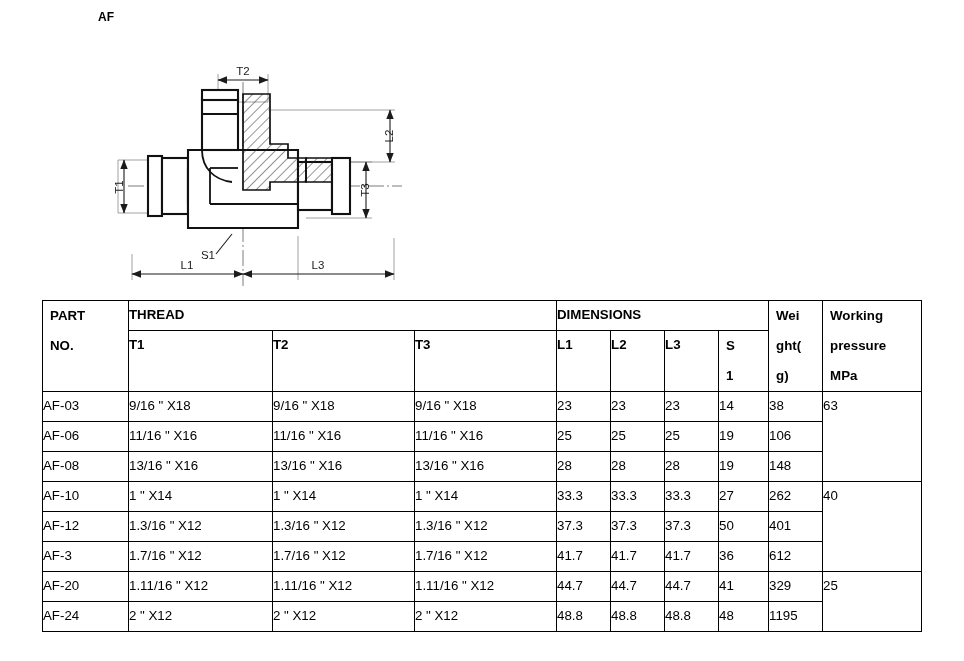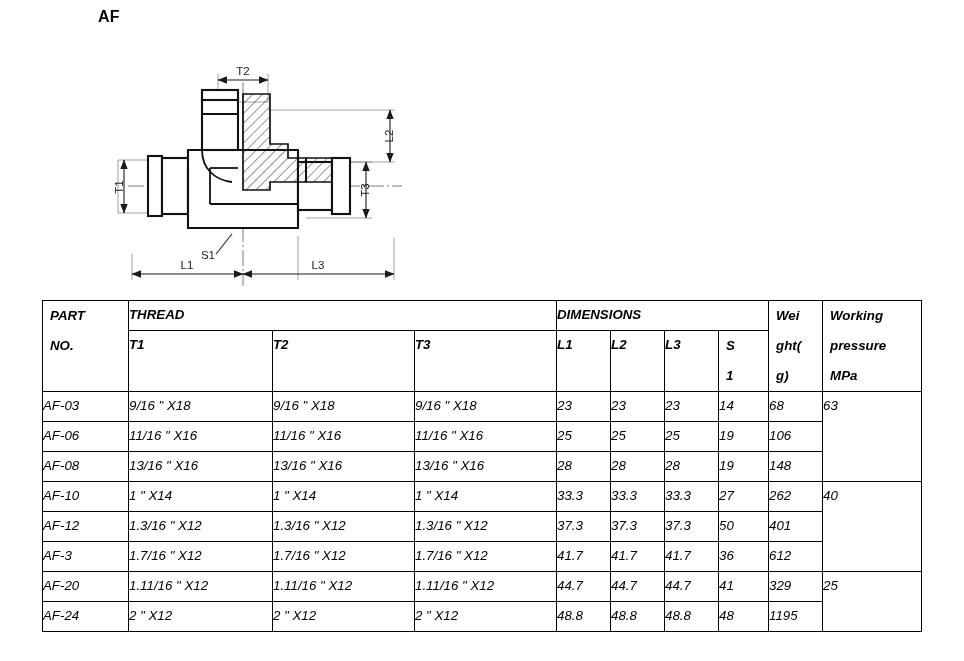--- a/index.html
+++ b/index.html
@@ -17,21 +17,21 @@
   }
 
   
   #title-block {
     position: absolute;
     left: 98px;
     top: 4px;
     width: 520px;
   }
   .title-line {
-    font-size: 16px;
+    font-size: 12px;
     font-weight: bold;
     line-height: 26px;
     letter-spacing: 0.2px;
     white-space: nowrap;
   }
 
   
   #drawing-figure {
     position: absolute;
     left: 110px;
@@ -40,21 +40,20 @@
     height: 232px;
   }
   #drawing-figure svg { display: block; }
 
   
   #spec-table-wrap {
     position: absolute;
     left: 42px;
     top: 300px;
     width: 879px;
-    font-style: italic;
   }
   table.spec {
     border-collapse: collapse;
     table-layout: fixed;
     width: 879px;
     font-size: 13.3px;
   }
   table.spec th, table.spec td {
     border: 1px solid #000000;
     padding: 0;
@@ -252,21 +251,21 @@
     <tbody id="spec-body">
         <tr>
           <td class="cellpad">AF-03</td>
           <td class="cellpad">9/16 " X18</td>
           <td class="cellpad">9/16 " X18</td>
           <td class="cellpad">9/16 " X18</td>
           <td class="cellpad">23</td>
           <td class="cellpad">23</td>
           <td class="cellpad">23</td>
           <td class="cellpad">14</td>
-          <td class="cellpad">68</td>
+          <td class="cellpad">38</td>
           <td class="cellpad" rowspan="3">63</td>
         </tr>
         <tr>
           <td class="cellpad">AF-06</td>
           <td class="cellpad">11/16 " X16</td>
           <td class="cellpad">11/16 " X16</td>
           <td class="cellpad">11/16 " X16</td>
           <td class="cellpad">25</td>
           <td class="cellpad">25</td>
           <td class="cellpad">25</td>

